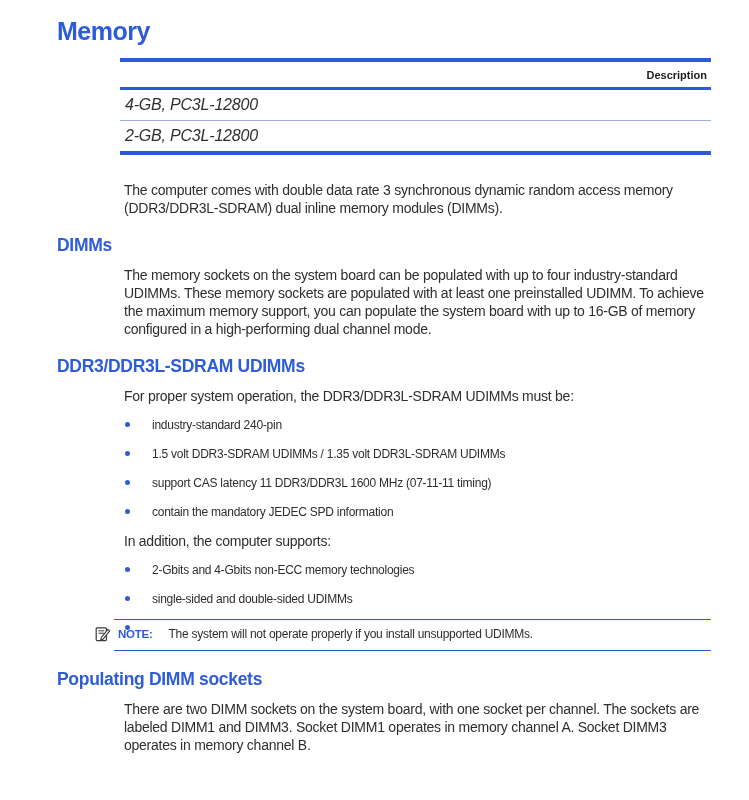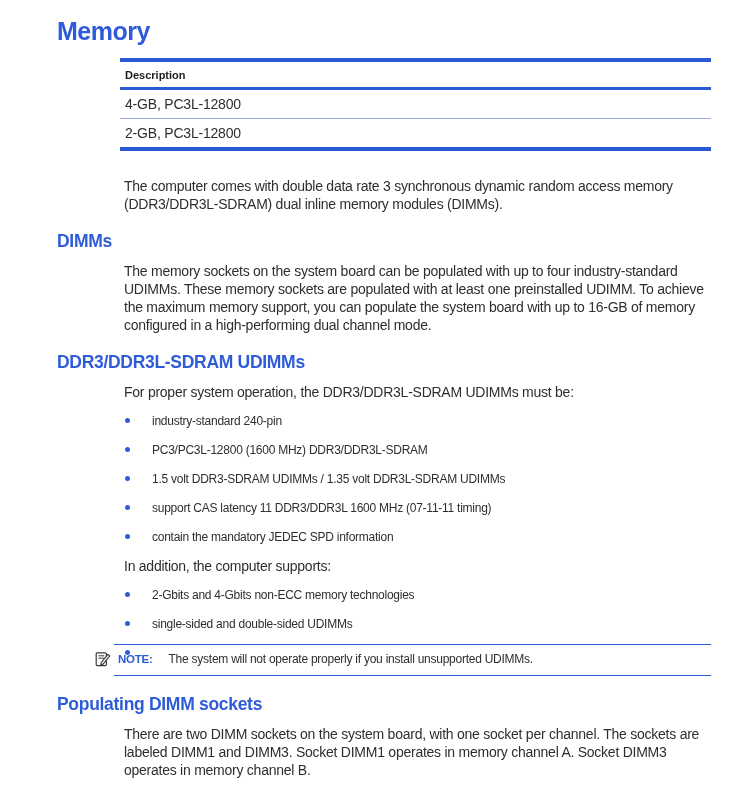--- a/index.html
+++ b/index.html
@@ -30,32 +30,33 @@
     line-height: 30px;
   }
   table.spec-table {
     border-collapse: collapse;
     margin: 12px 0 0 120px;
     width: 591px;
     border-top: 4px solid #2b5ad4;
     border-bottom: 4px solid #2b5ad4;
   }
   table.spec-table th {
-    text-align: left;
+    text-align: right;
     font-size: 11px;
     font-weight: bold;
     color: #1d1d1d;
     padding: 7px 4px 6px 5px;
     border-bottom: 3px solid #2b5ad4;
   }
   table.spec-table td {
-    font-size: 14px;
+    font-size: 16px;
     color: #2e2e2e;
     padding: 6px 4px 6px 5px;
     letter-spacing: -0.2px;
+    font-style: italic;
   }
   table.spec-table tr.row-divided td {
     border-bottom: 1px solid #9aafe0;
   }
   p.body-text {
     margin: 0 0 0 124px;
     width: 590px;
     font-size: 14px;
     line-height: 18px;
     letter-spacing: -0.25px;
@@ -152,24 +153,20 @@
   <h2 class="section-heading">DDR3/DDR3L-SDRAM UDIMMs</h2>
   <p class="body-text lead-line">For proper system operation, the DDR3/DDR3L-SDRAM UDIMMs must be:</p>
 
   <ul class="bullet-list">
     <li>
       <span class="dot"></span>
       <span>industry-standard 240-pin</span>
     </li>
     <li>
       <span class="dot"></span>
-      <span>PC3/PC3L-12800 (1600 MHz) DDR3/DDR3L-SDRAM</span>
-    </li>
-    <li>
-      <span class="dot"></span>
       <span>1.5 volt DDR3-SDRAM UDIMMs / 1.35 volt DDR3L-SDRAM UDIMMs</span>
     </li>
   </ul>
 
 
   <ul class="bullet-list">
     <li>
       <span class="dot"></span>
       <span>support CAS latency 11 DDR3/DDR3L 1600 MHz (07-11-11 timing)</span>
     </li>

